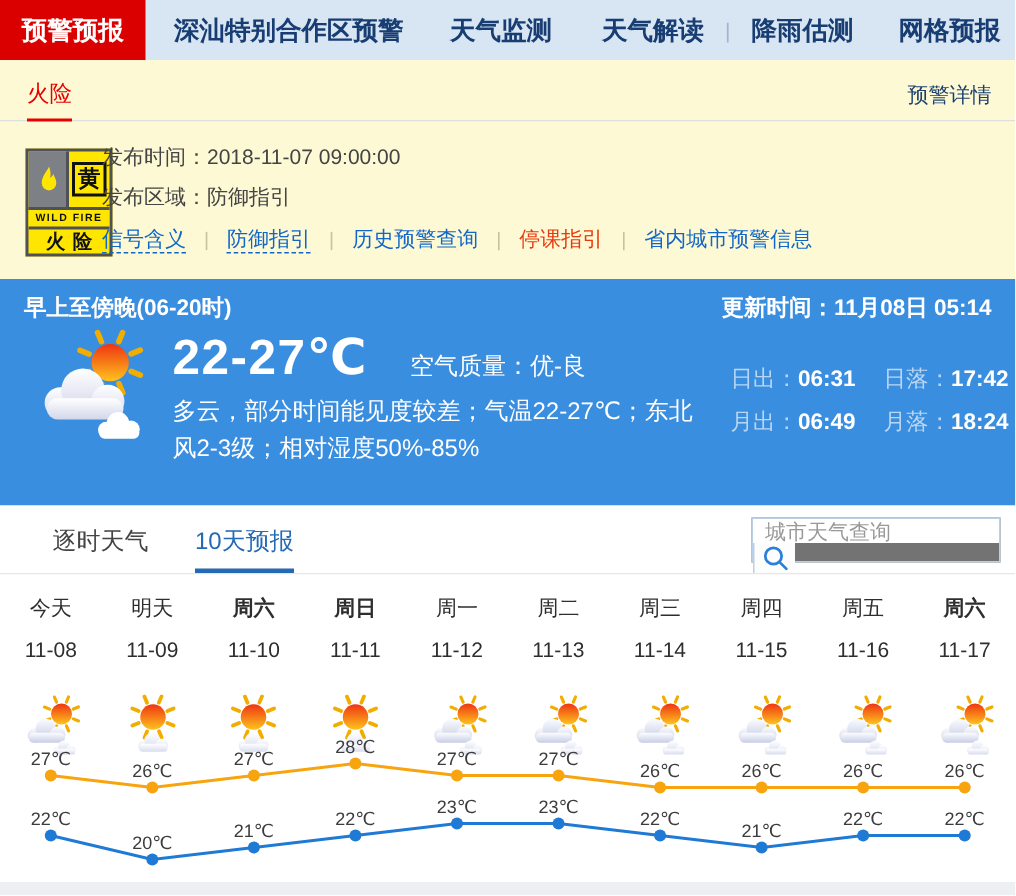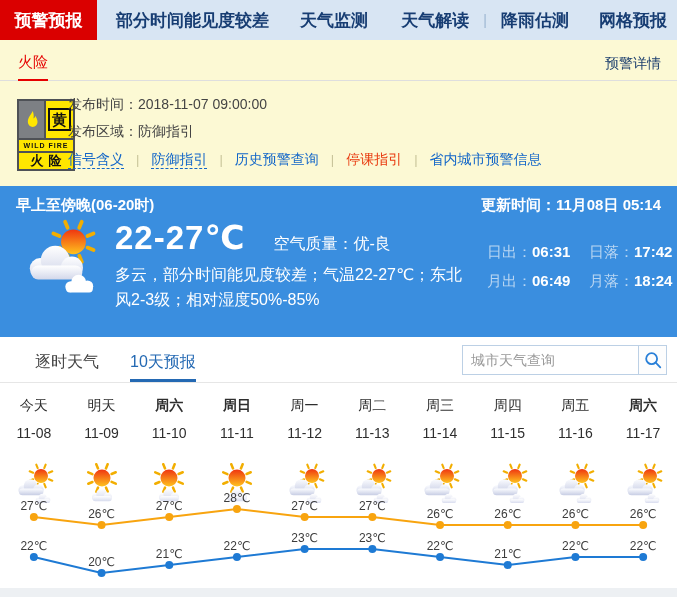--- a/index.html
+++ b/index.html
@@ -67,22 +67,22 @@
   .sm-val { font-weight:bold; color:#fff; }
 
   
   .tab-row { position:absolute; top:337px; left:0; width:677px; height:46px; background:#fff;
              border-bottom:1px solid #e6e6e6; }
   .tab { position:absolute; top:0; height:45px; line-height:49px; font-size:16px;
          color:#444; cursor:pointer; }
   .tab.t0 { left:35px; }
   .tab.t1 { left:130px; }
   .tab.active { color:#2469b3; border-bottom:3px solid #2469b3; }
-  .searchbox { position:absolute; right:10px; top:8px; width:205px; height:30px;
-               border:1px solid #bcd0e5; display:flex; background:#737373; }
+  .searchbox { position:absolute; right:10px; top:8px; width:166px; height:30px;
+               border:1px solid #bcd0e5; display:flex; background:#737373;flex-direction:column; }
   .searchbox input { flex:1; border:none; outline:none; padding:0 8px; font-size:14px;
                      color:#333; min-width:0; font-family:inherit; }
   .searchbox input::placeholder { color:#999; }
   .search-btn { width:28px; border-left:1px solid #bcd0e5; display:flex; align-items:center;
                 justify-content:center; cursor:pointer; background:#fdfdfd; }
 
   
   .forecast { position:absolute; top:383px; left:0; width:677px; height:205px; background:#fff; }
   .cols { display:flex; padding-top:13px; }
   .day-col { width:67.7px; text-align:center; cursor:pointer; }
@@ -115,21 +115,21 @@
       <stop offset="0" stop-color="#ffffff"></stop>
         <stop offset="1" stop-color="#d2d7ea"></stop>
     </linearGradient>
   </defs>
 </svg>
 
 <div class="page">
 
   <div class="navbar">
     <div class="nav-item active">预警预报</div>
-    <div class="nav-item l1">部分时间能见度较差</div>
+    <div class="nav-item l1">深汕特别合作区预警</div>
     <div class="nav-item l2">天气监测</div>
     <div class="nav-right">
       <div class="nav-item">天气解读</div>
       <div class="nav-sep">|</div>
       <div class="nav-item">降雨估测</div>
       <div class="nav-gap"></div>
       <div class="nav-item">网格预报</div>
     </div>
   </div>
 

